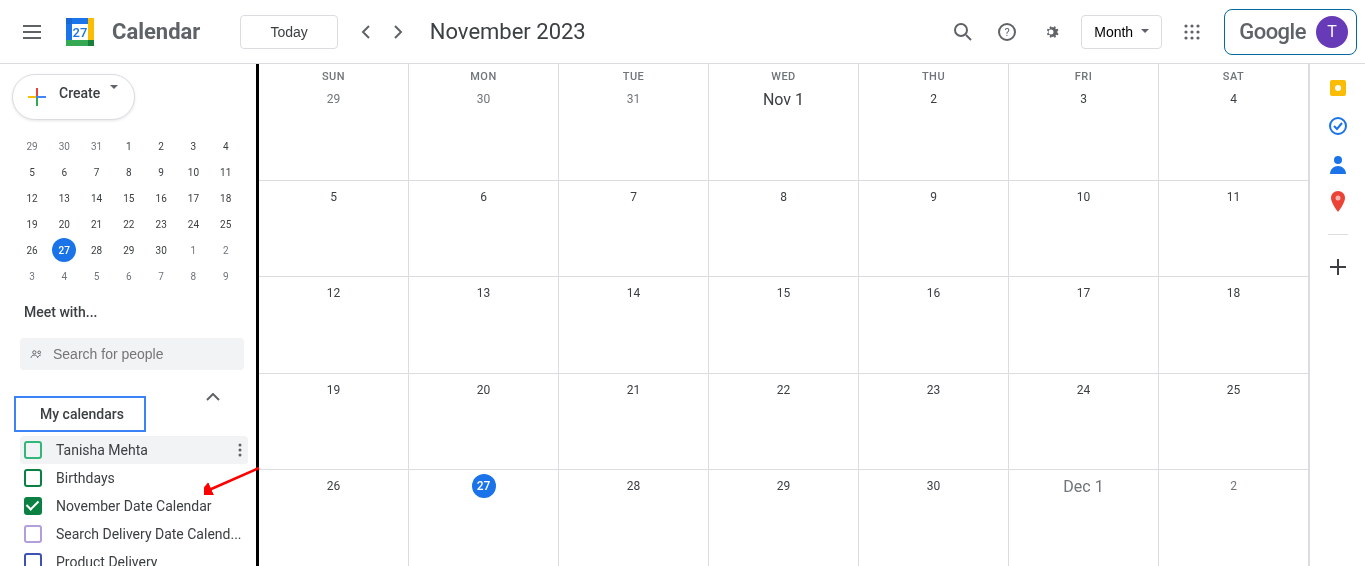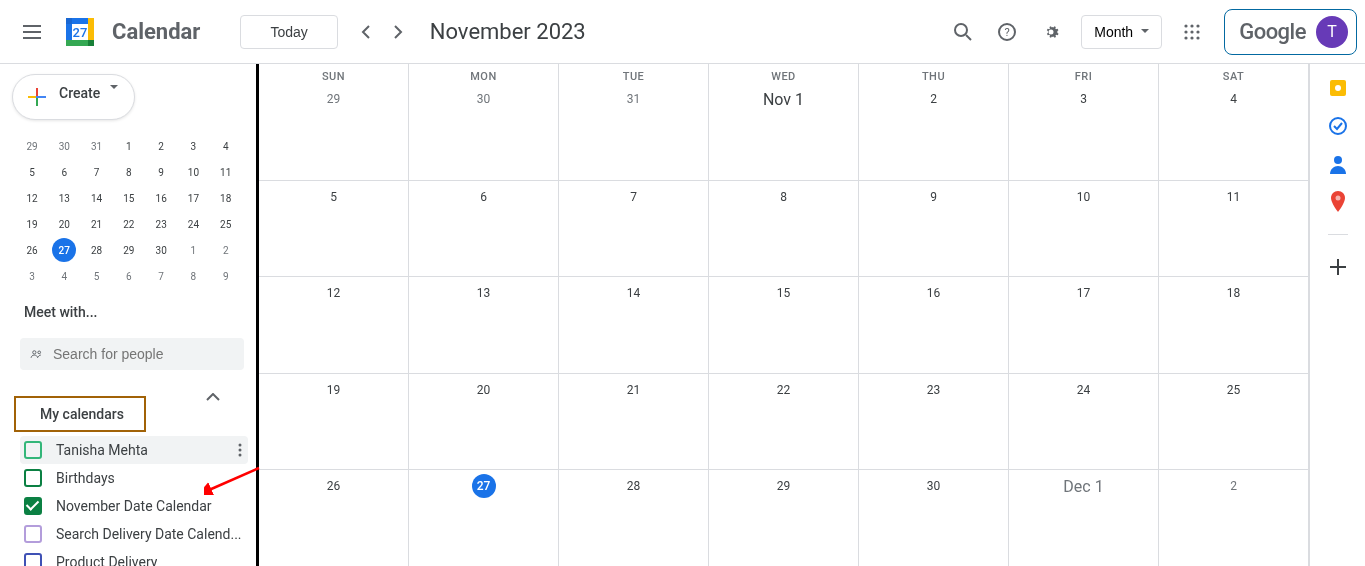--- a/index.html
+++ b/index.html
@@ -32,21 +32,21 @@
 .mini-cell { width: 24px; height: 24px; display: flex; align-items: center; justify-content: center; font-size: 10px; color: #70757a; border-radius: 50%; cursor: pointer; }
 .mini-cell.in-month { color: #3c4043; }
 .mini-cell.today { background: #1a73e8; color: #fff; font-weight: 500; }
 
 .meet-section { padding: 16px 20px 8px 24px; }
 .meet-title { font-size: 14px; color: #3c4043; font-weight: 500; }
 .search-people { margin: 10px 12px 0 20px; background: #f1f3f4; border-radius: 4px; display: flex; align-items: center; padding: 8px 10px; gap: 10px; }
 .search-people input { border: none; background: transparent; outline: none; font-size: 14px; flex: 1; color: #3c4043; }
 
 .cal-section { margin-top: 26px; }
-.cal-header { display: flex; align-items: center; justify-content: space-between; padding: 8px 20px 8px 24px; cursor: pointer; border: 2px solid #a16207; margin: 0 110px 4px 14px; }
+.cal-header { display: flex; align-items: center; justify-content: space-between; padding: 8px 20px 8px 24px; cursor: pointer; border: 2px solid #3b82f6; margin: 0 110px 4px 14px; }
 .cal-header-title { font-size: 14px; font-weight: 500; color: #3c4043; }
 .cal-list { padding: 0 8px 0 20px; }
 .cal-item { display: flex; align-items: center; padding: 5px 4px; border-radius: 4px; cursor: pointer; position: relative; }
 .cal-item.hovered { background: #f1f3f4; }
 .chk { width: 18px; height: 18px; border: 2px solid; border-radius: 3px; margin-right: 14px; flex-shrink: 0; position: relative; }
 .chk.checked::after { content: ''; position: absolute; left: 3px; top: -1px; width: 5px; height: 10px; border: solid #fff; border-width: 0 2px 2px 0; transform: rotate(45deg); }
 .chk.checked { background: currentColor; }
 .cal-name { font-size: 14px; color: #3c4043; white-space: nowrap; overflow: hidden; text-overflow: ellipsis; }
 .cal-more { position: absolute; right: 6px; color: #5f6368; }
 

